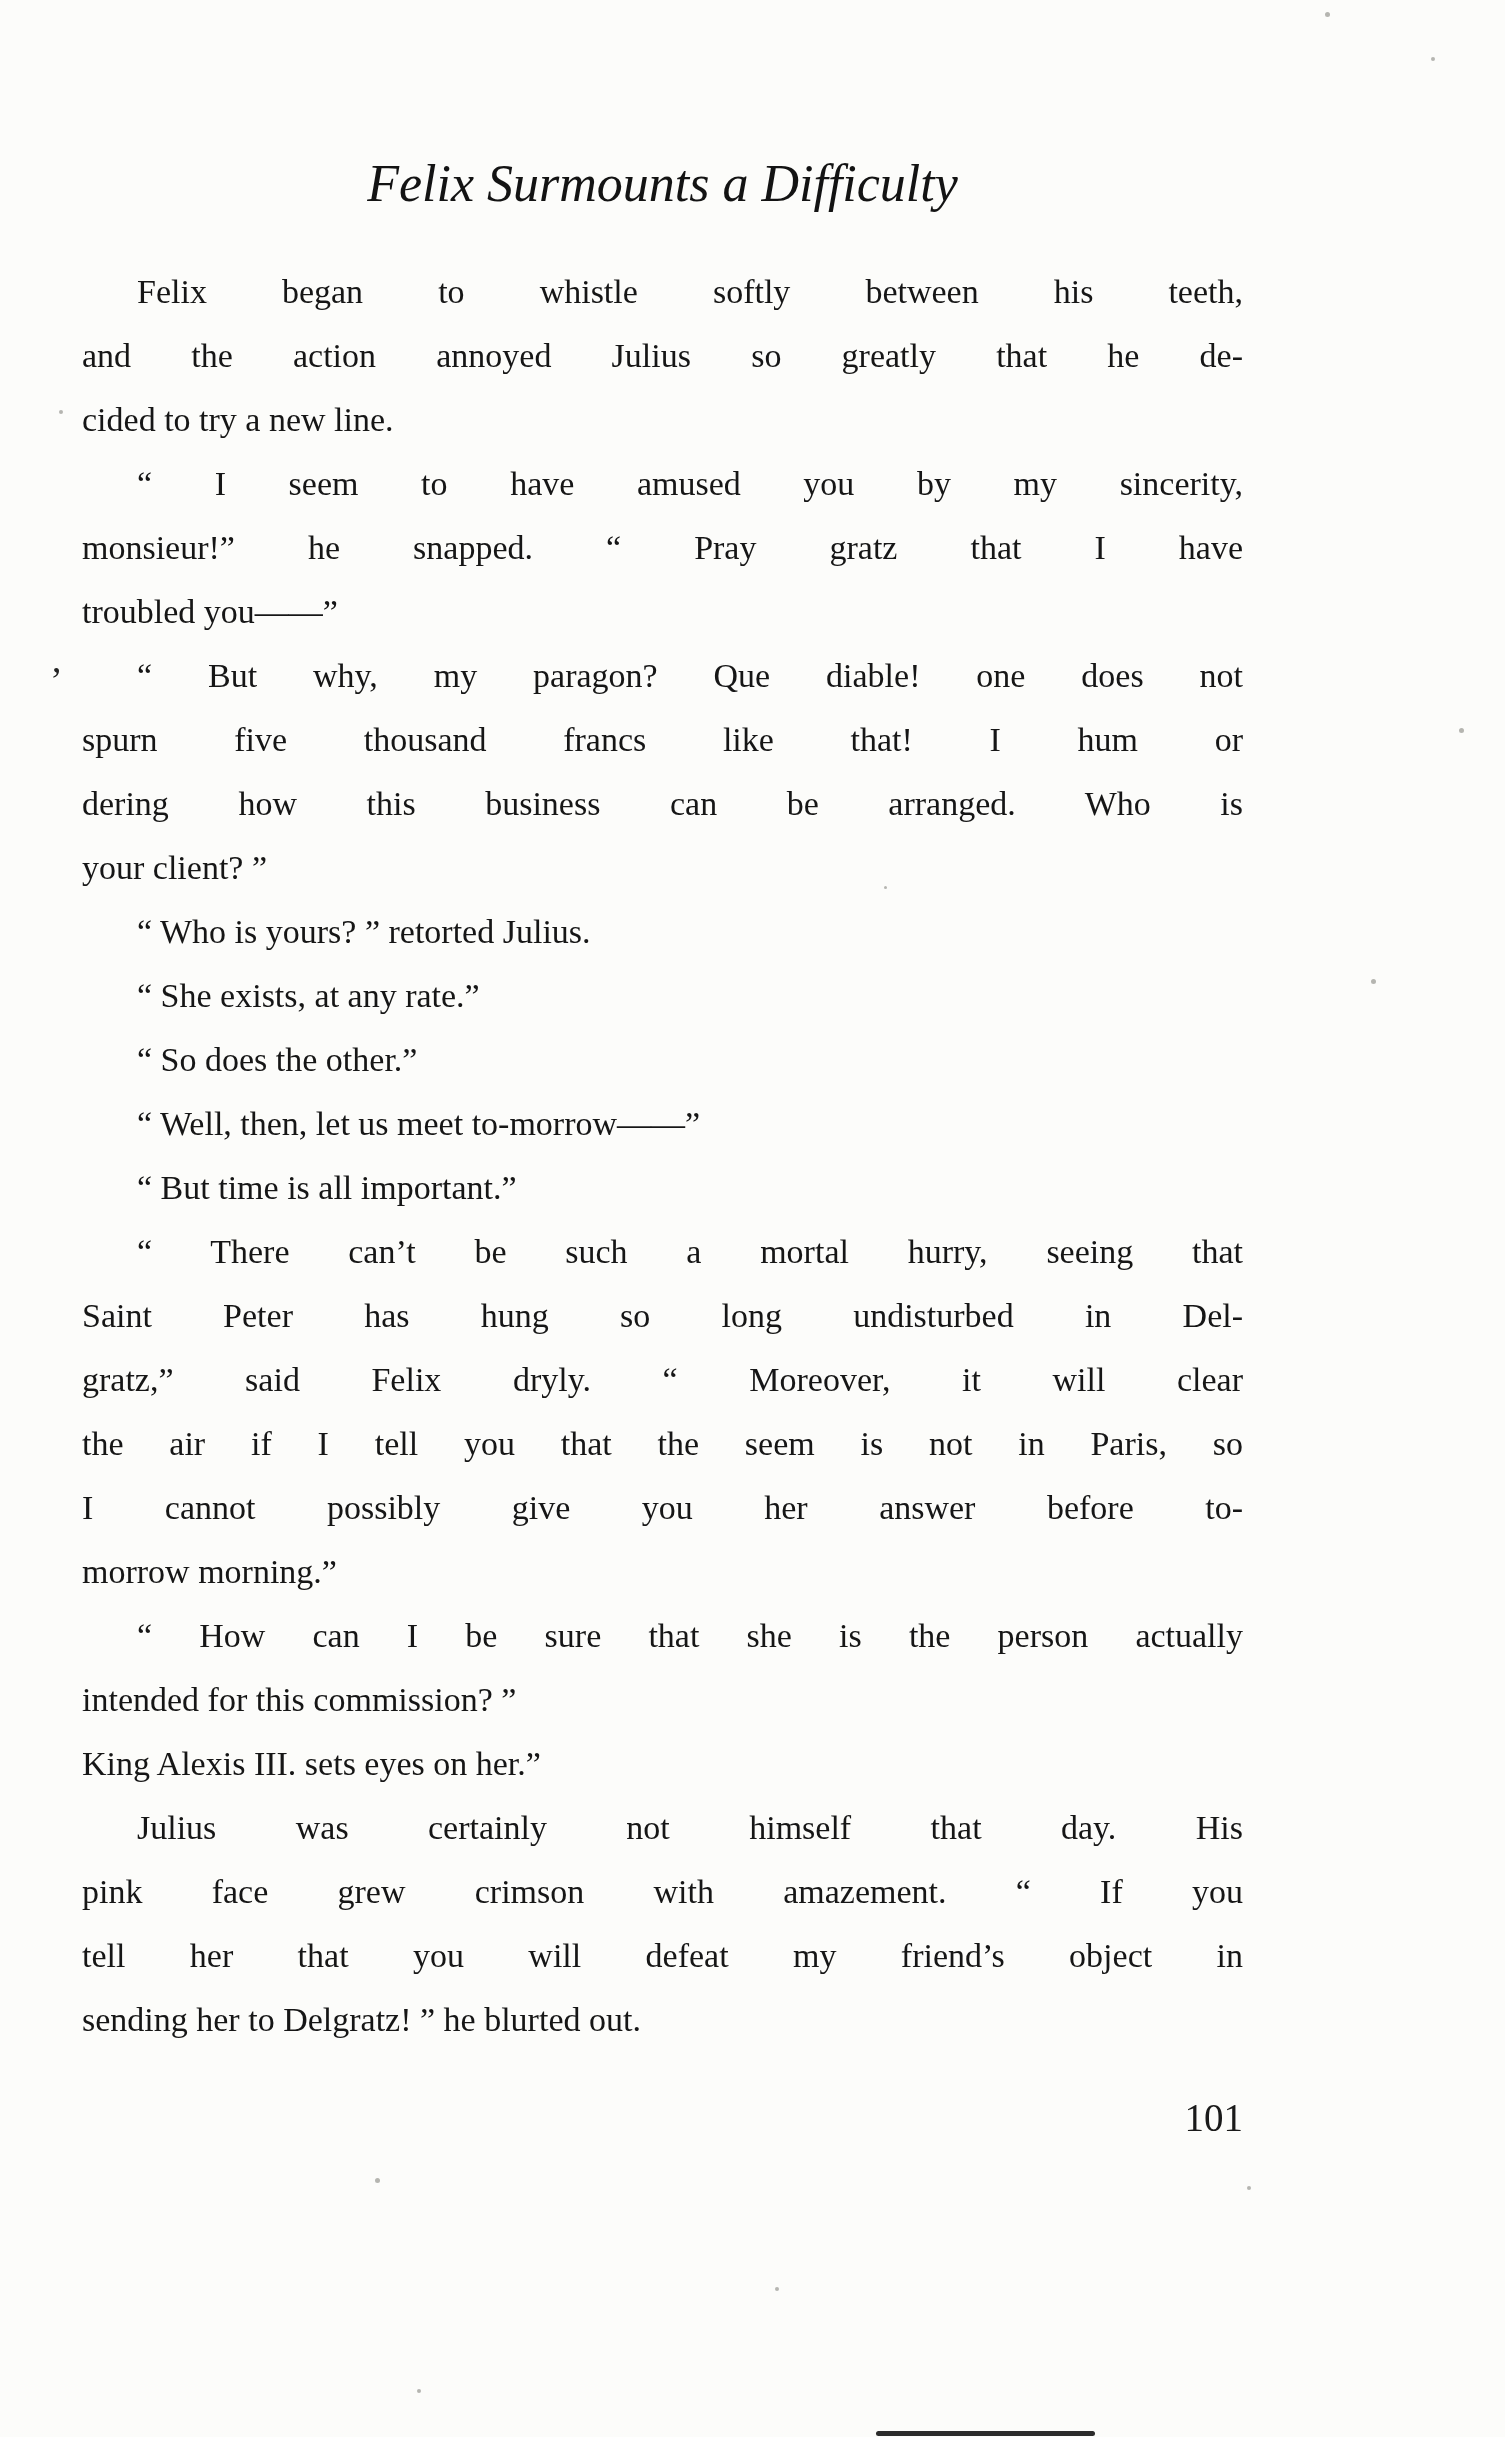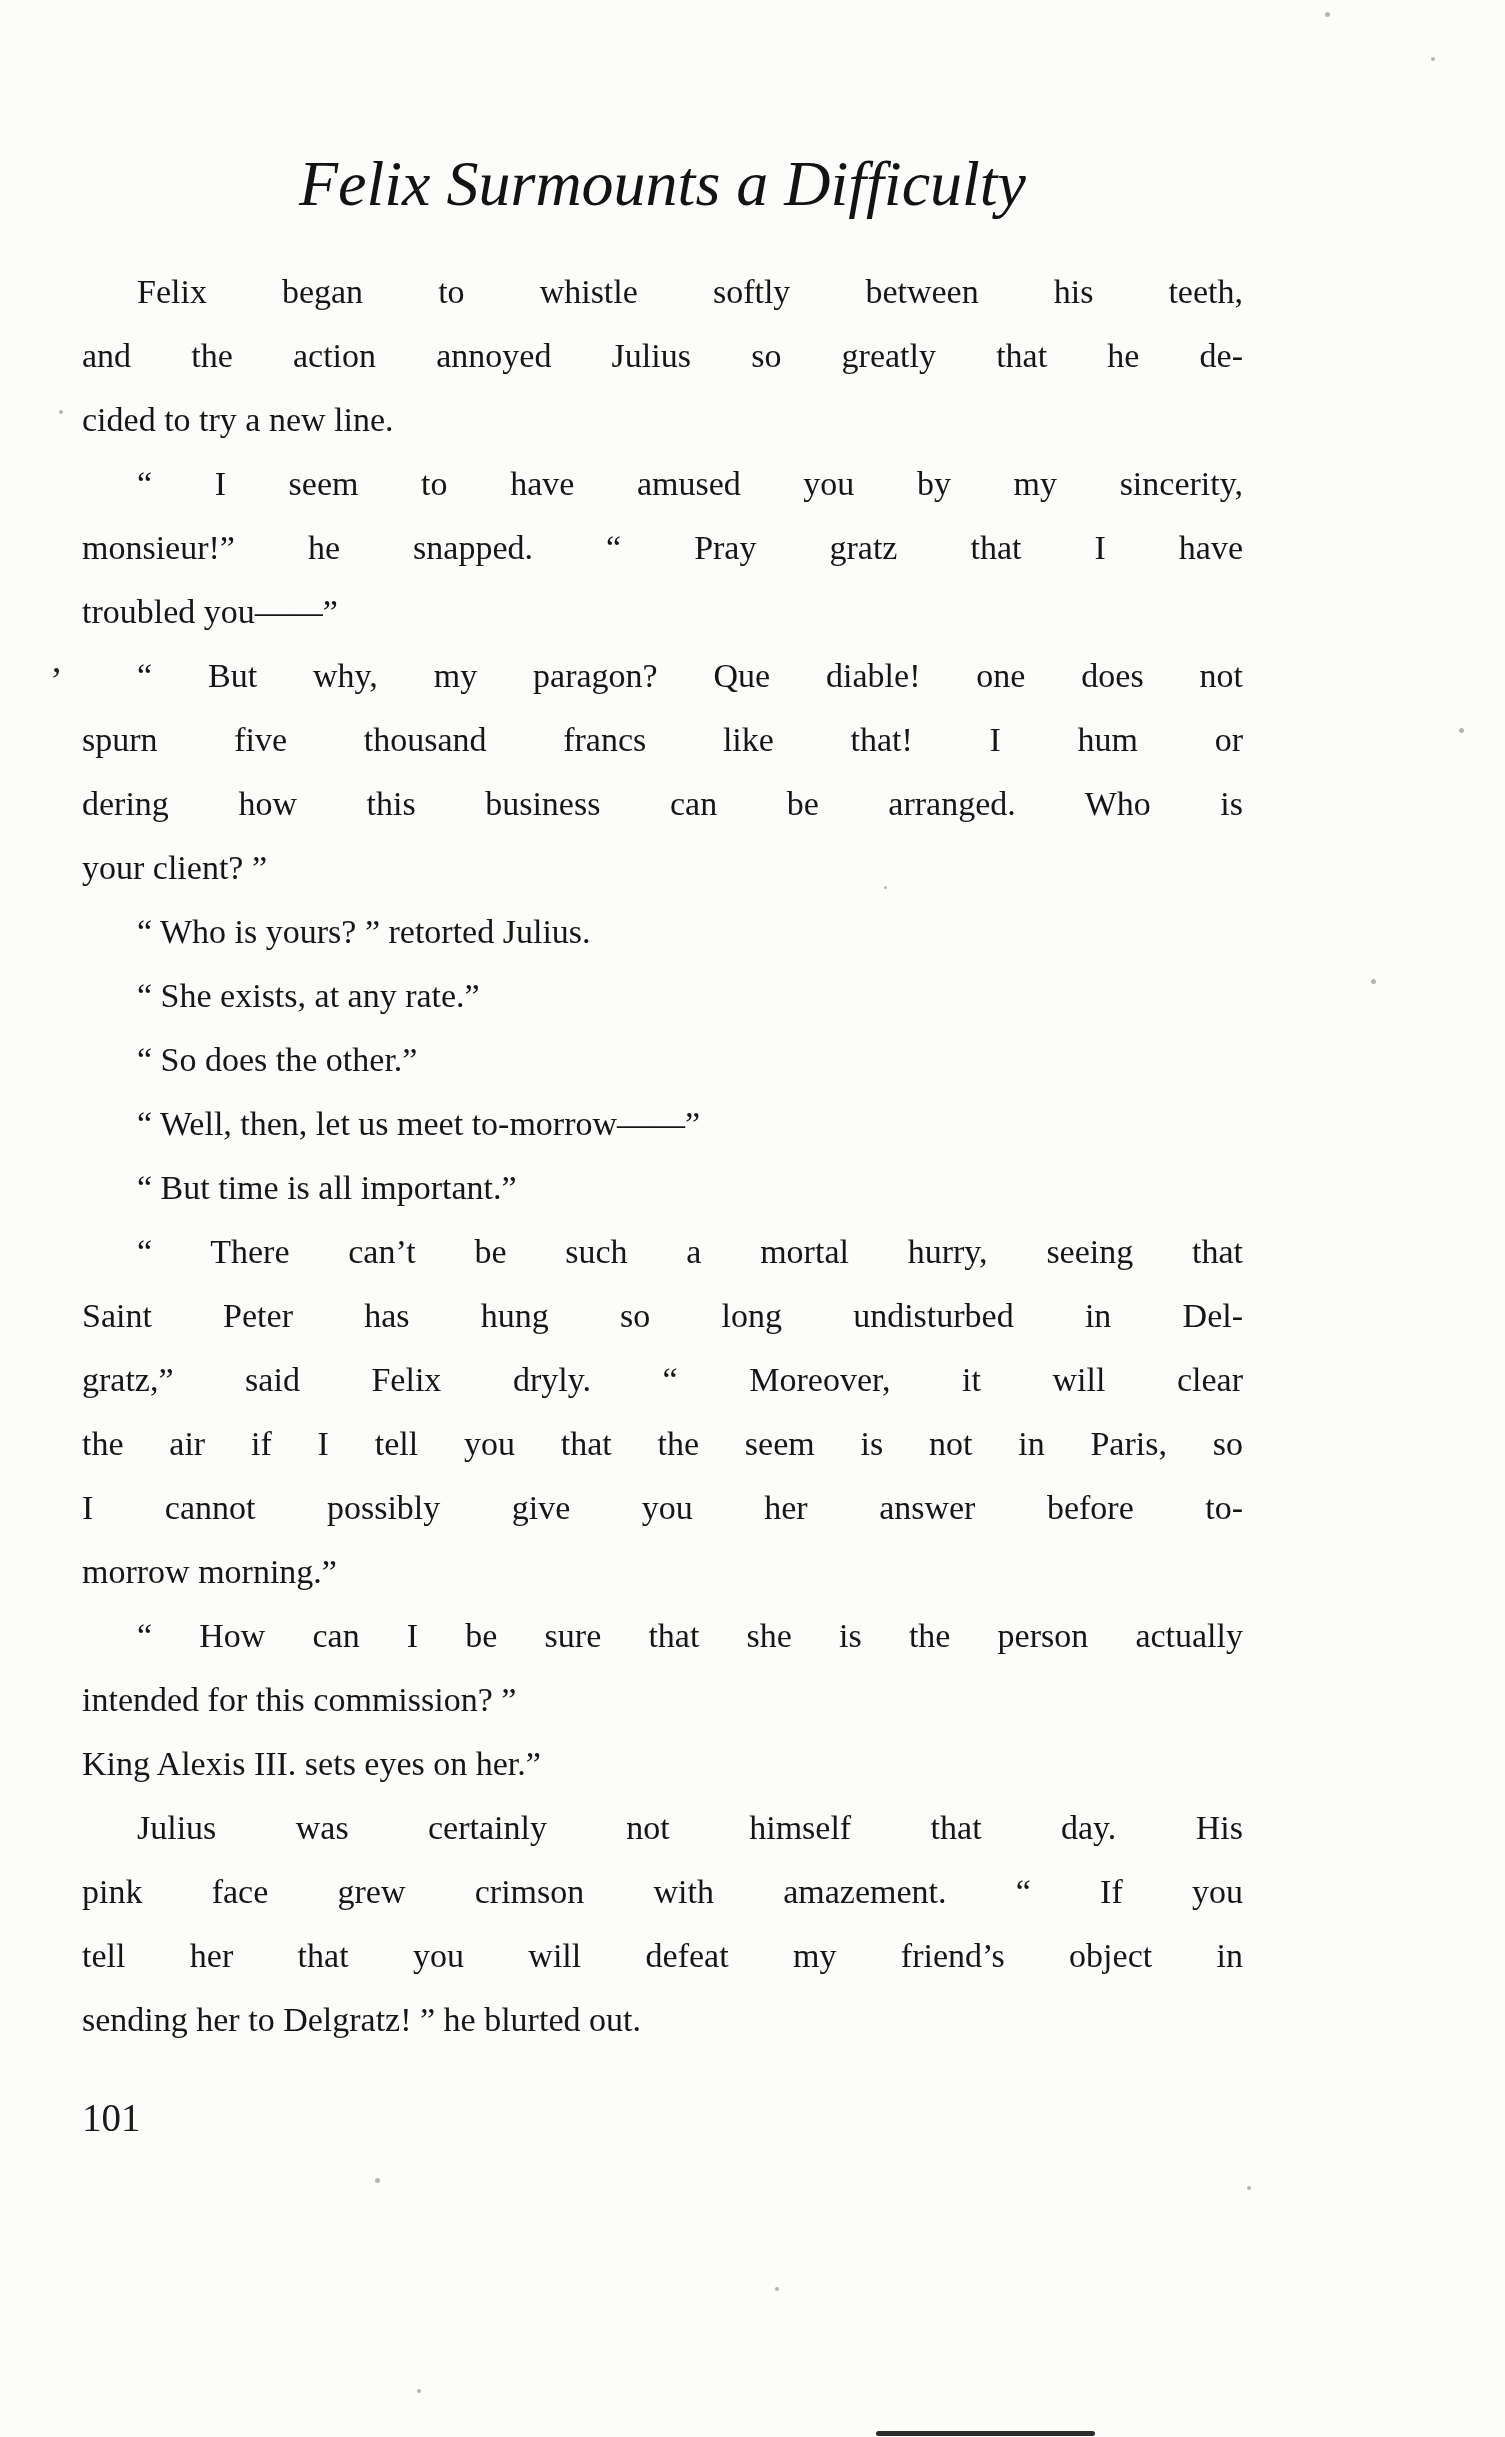--- a/index.html
+++ b/index.html
@@ -21,21 +21,21 @@
   }
   .page-text {
     position: absolute;
     left: 82px;
     top: 150px;
     width: 1161px;
   }
   .chapter-title {
     text-align: center;
     font-style: italic;
-    font-size: 64px;
+    font-size: 52px;
     line-height: 67px;
     margin-bottom: 43px;
     color: #131313;
   }
   .paragraph {
     margin: 0;
   }
   .line {
     font-size: 34px;
     line-height: 64px;
@@ -47,21 +47,21 @@
   .line.first {
     text-indent: 55px;
   }
   .line.last {
     text-align: center;
     text-align-last: left;
   }
   .italic {
   }
   .page-number {
-    text-align: left;
+    text-align: right;
     font-size: 39px;
     line-height: 60px;
     margin-top: 36px;
     color: #1a1a1a;
   }
   .margin-mark {
     position: absolute;
     left: 50px;
     top: 658px;
     font-size: 38px;

